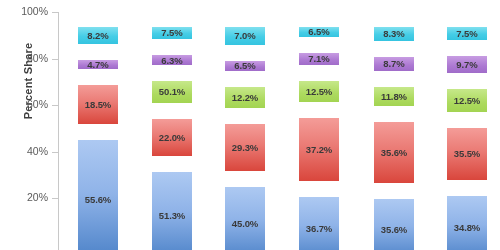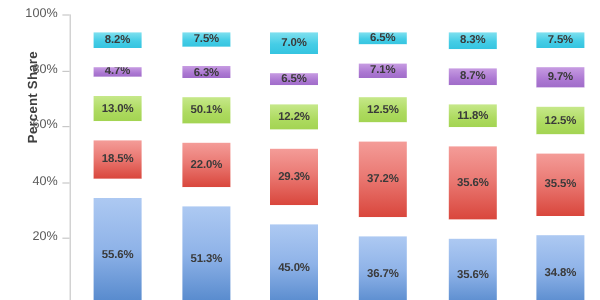--- a/index.html
+++ b/index.html
@@ -137,23 +137,20 @@
     </div>
 
   <div id="plot-area">
       <div class="bar" style="left: 19px; width: 40px; height: 248px;">
         <div class="seg cyan" style="height: 20.336px;">
           <span class="seg-label">8.2%</span>
         </div>
         <div class="seg purple" style="height: 11.656px;">
           <span class="seg-label">4.7%</span>
         </div>
-        <div class="seg green" style="height: 32.24px;">
-          <span class="seg-label">13.0%</span>
-        </div>
         <div class="seg red" style="height: 45.88px;">
           <span class="seg-label">18.5%</span>
         </div>
         <div class="seg blue" style="height: 137.888px;">
           <span class="seg-label">55.6%</span>
         </div>
       </div>
       <div class="bar" style="left: 93px; width: 40px; height: 248px;">
         <div class="seg cyan" style="height: 18.6px;">
           <span class="seg-label">7.5%</span>

